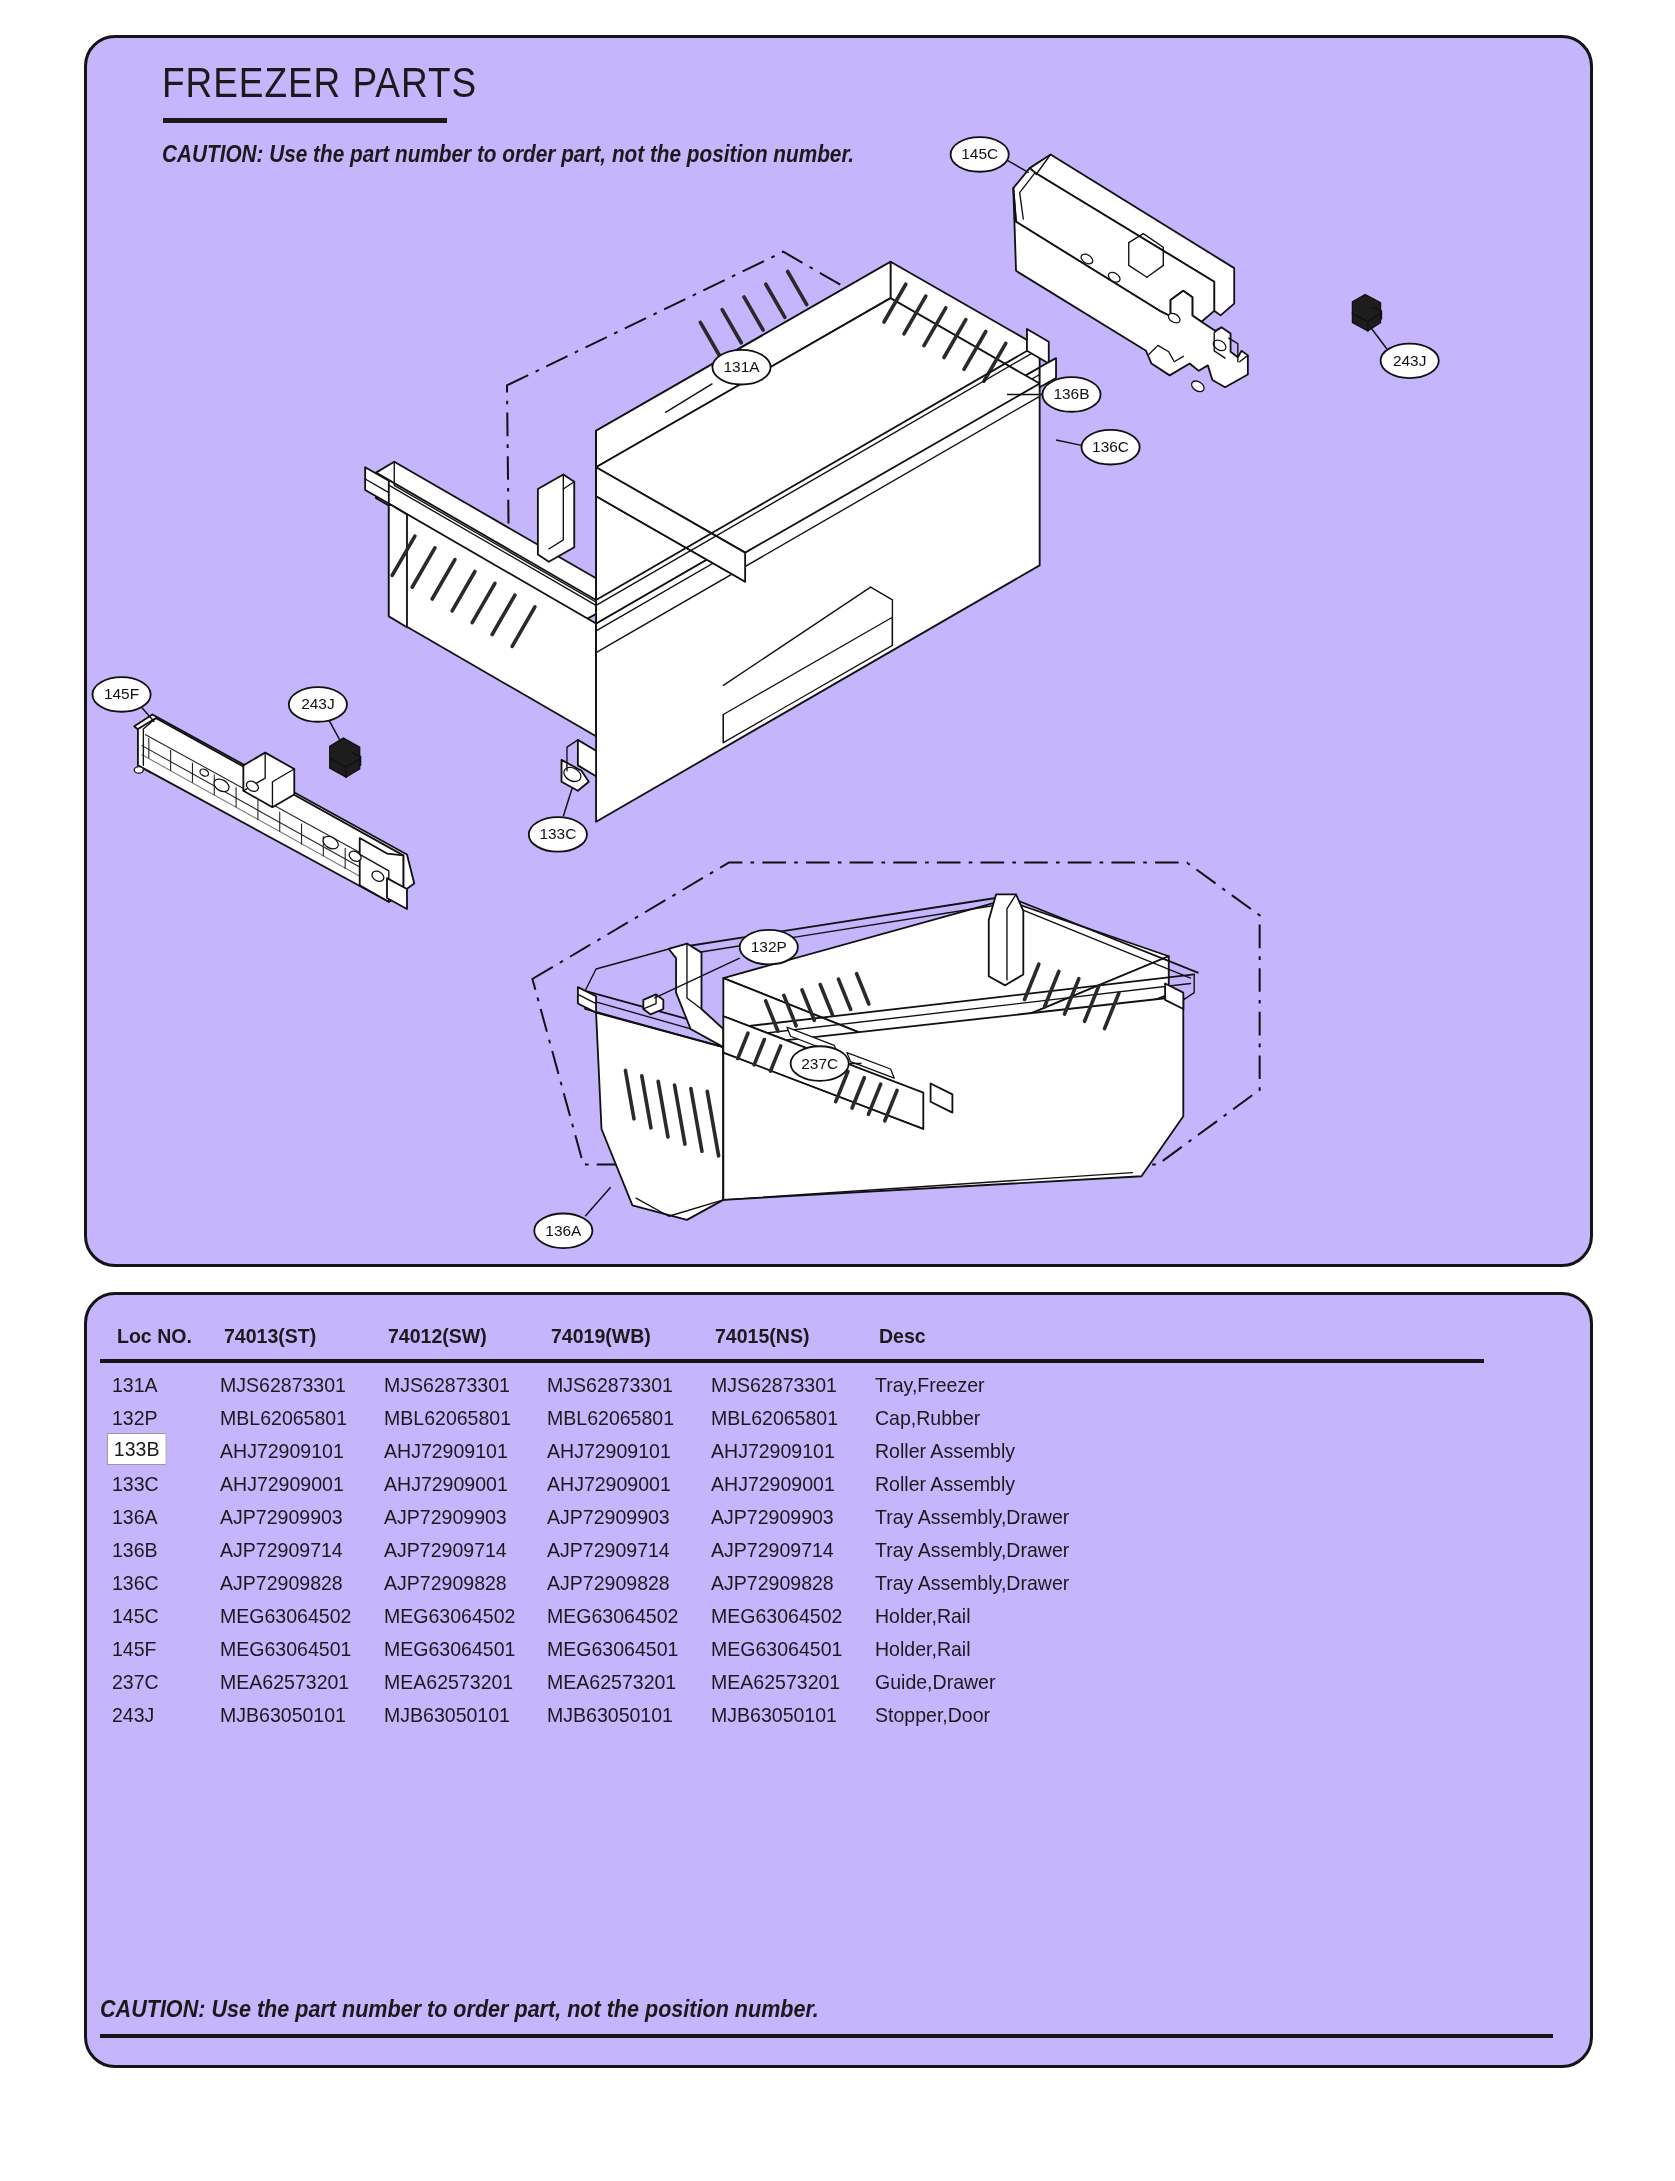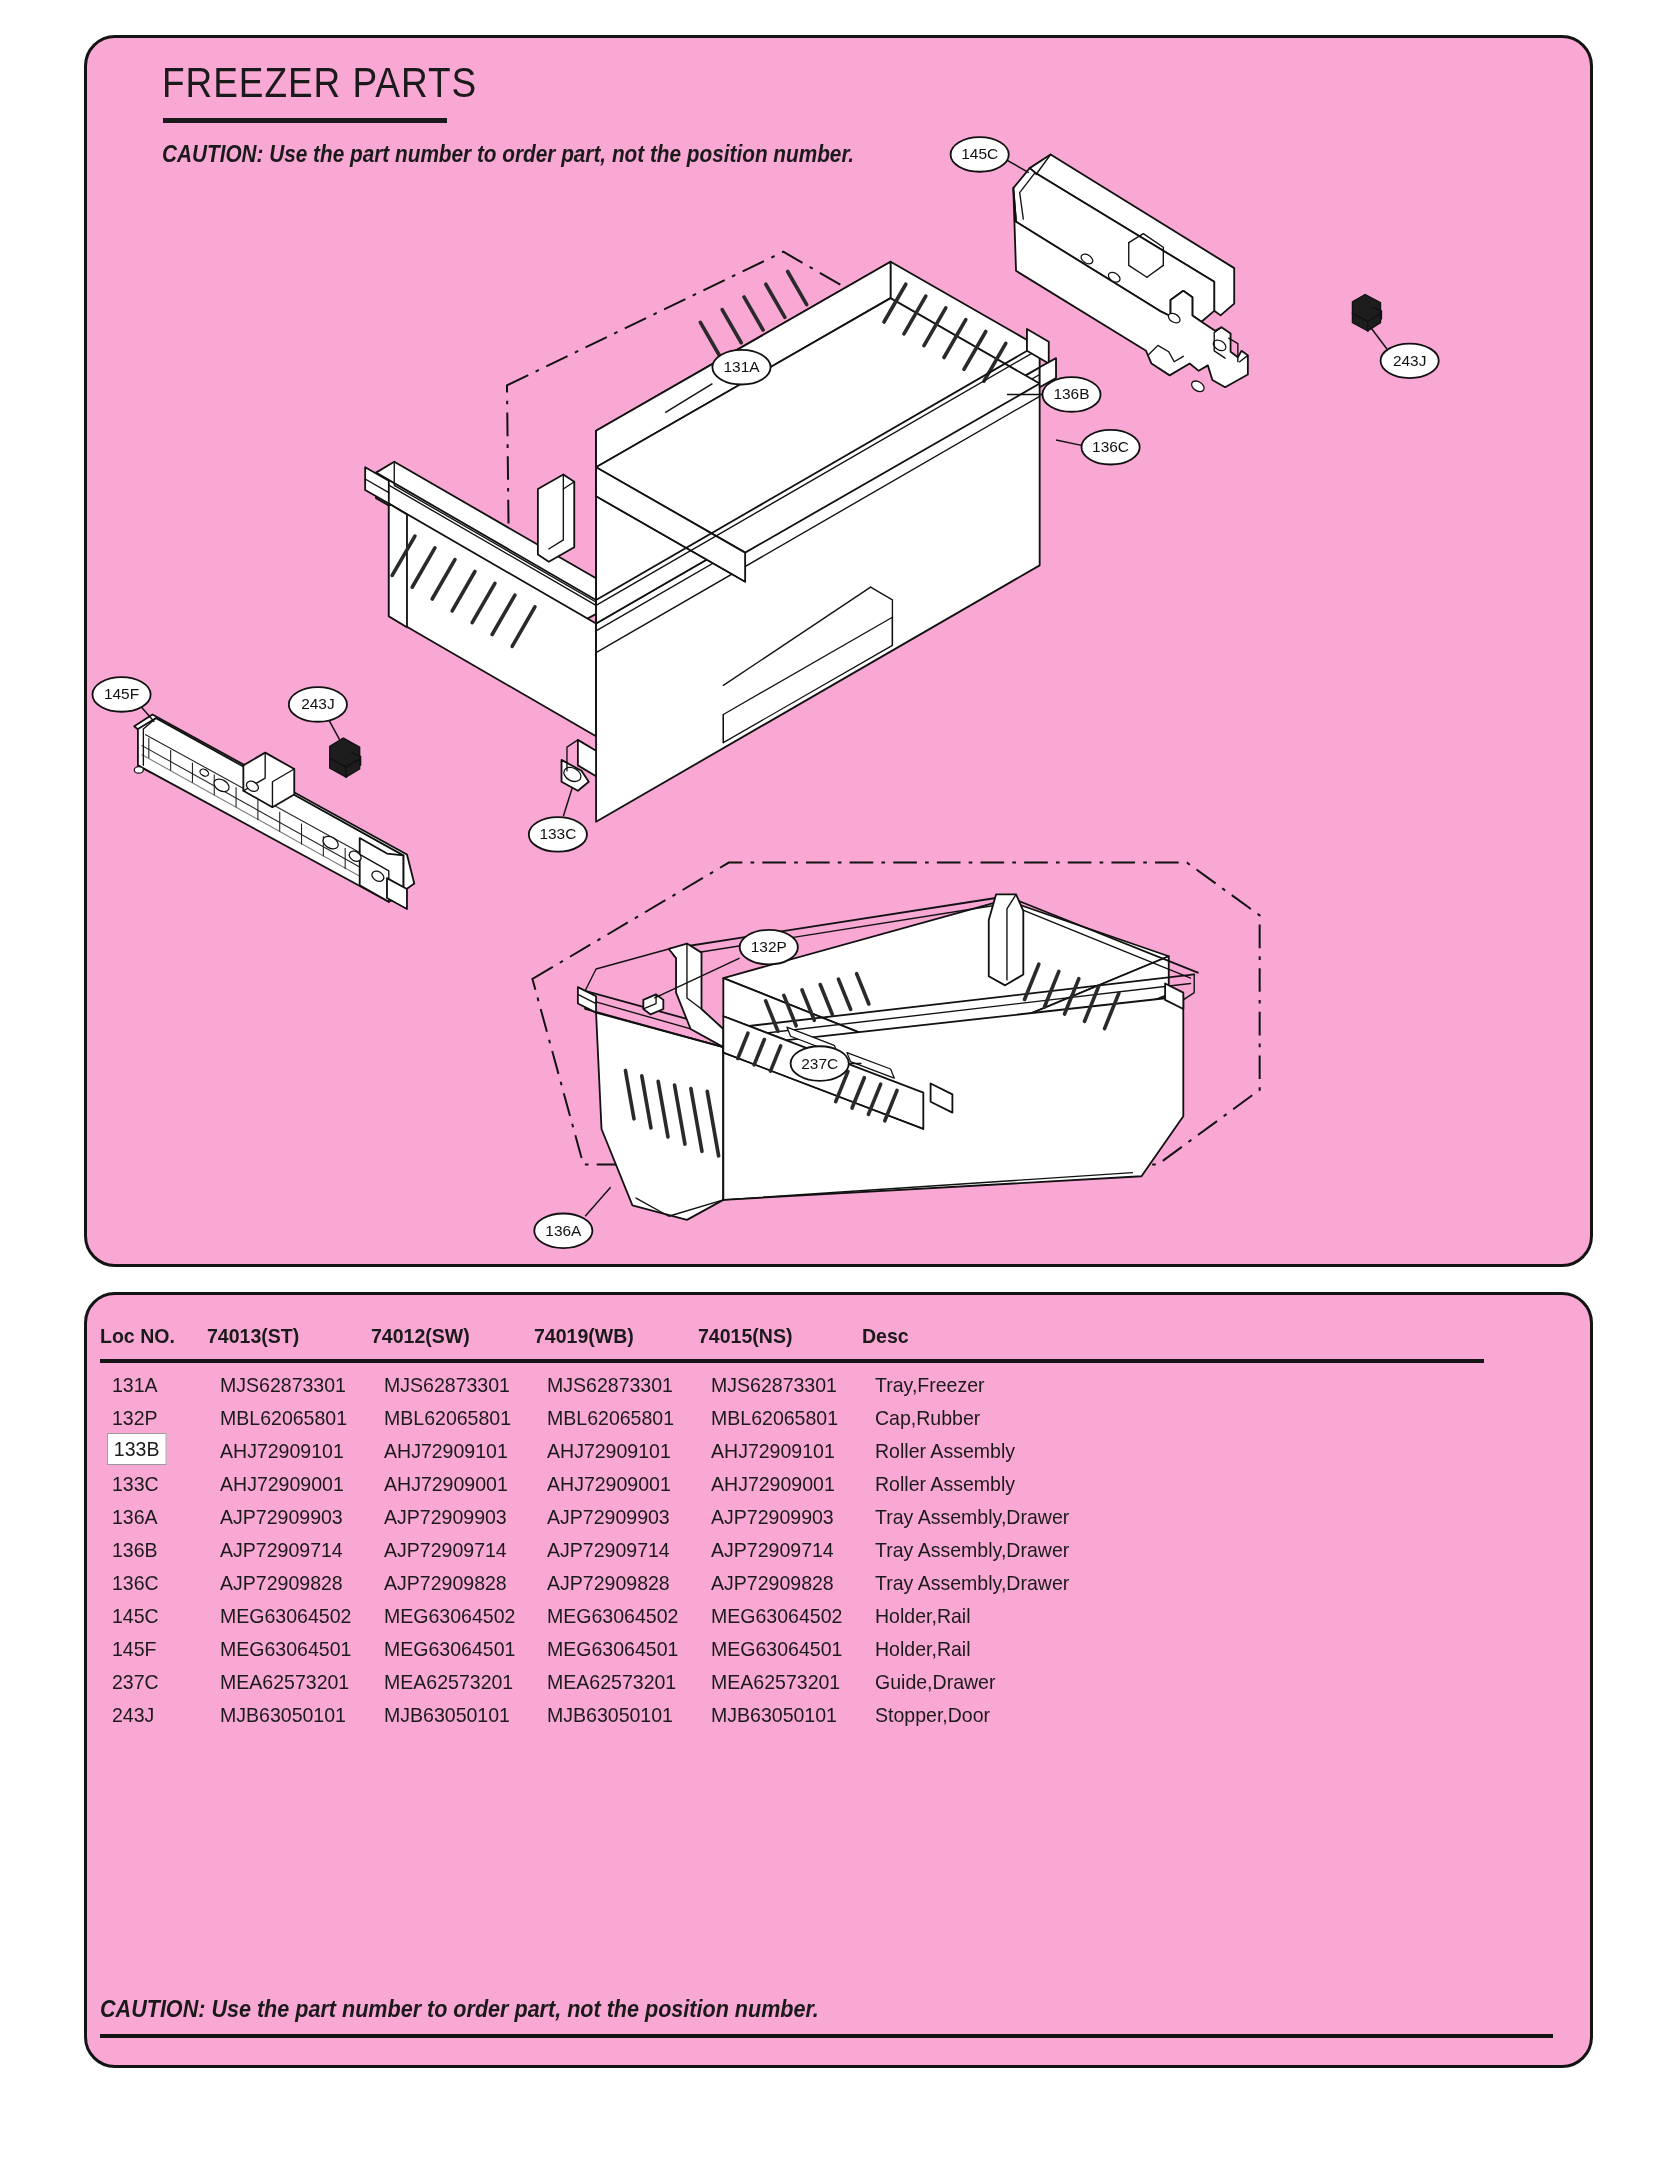--- a/index.html
+++ b/index.html
@@ -12,21 +12,21 @@
     height: 2182px;
     position: relative;
     font-family: "Liberation Sans", sans-serif;
     color: #1a1a1a;
     overflow: hidden;
   }
 
   
   .panel {
     position: absolute;
-    background: #f9a8d4;
+    background: #c4b5fd;
     border: 3.6px solid #141414;
     border-radius: 31px;
     box-sizing: border-box;
   }
   #diagram-panel {
     left: 84px;
     top: 35px;
     width: 1509px;
     height: 1232px;
   }
@@ -95,21 +95,21 @@
   .bubble-e { fill: #ffffff; stroke: #111; stroke-width: 2; }
   .bubble-t {
     font-family: "Liberation Sans", sans-serif;
     font-size: 17px;
     fill: #111;
     text-anchor: middle;
     dominant-baseline: middle;
   }
   .tbl-head {
     position: absolute;
-    left: 0;
+    left: 17px;
     top: 27px;
     width: 1418px;
     height: 36px;
   }
   .head-rule {
     position: absolute;
     left: 12.7px;
     top: 64px;
     width: 1384px;
     height: 3.6px;

